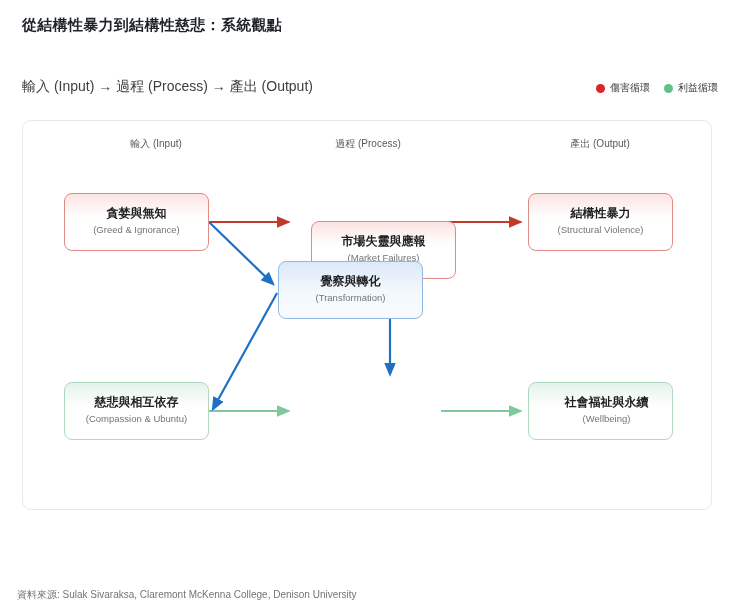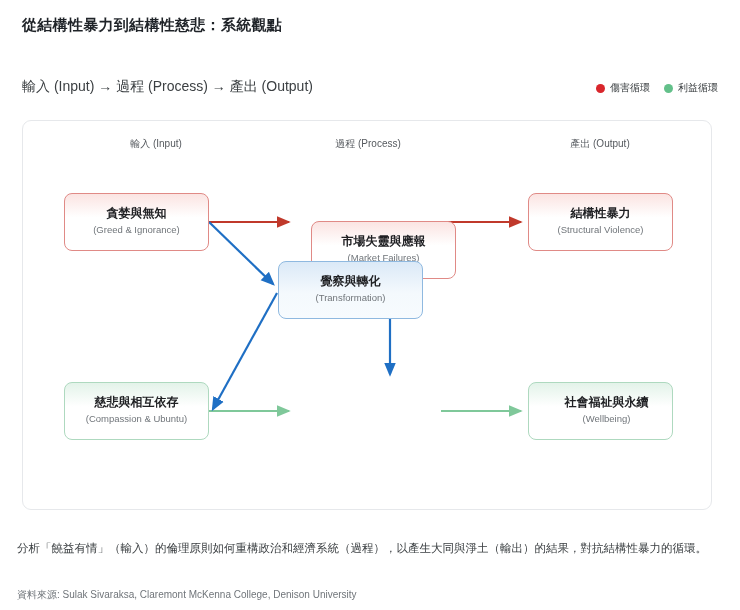--- a/index.html
+++ b/index.html
@@ -248,20 +248,19 @@
     </div>
 
 
     <div class="node green" style="left:505px; top:261px;padding-left:12px;">
       <span class="n-title">社會福祉與永續</span>
       <span class="n-sub">(Wellbeing)</span>
     </div>
 
   </div>
 
-  <div class="footer-note">分析「饒益有情」（輸入）的倫理原則如何重構政治和經濟系統（過程），以產生大同與淨土（輸出）的結果，對抗結構性暴力的循環。</div>
 
   <div class="source-line">
     <span class="source-label">資料來源:</span>
     <span class="source-link">Sulak Sivaraksa</span><span>, </span><span class="source-link">Claremont McKenna College</span><span>, </span><span class="source-link">Denison University</span>
   </div>
 
 </div>
 
 </body></html>

